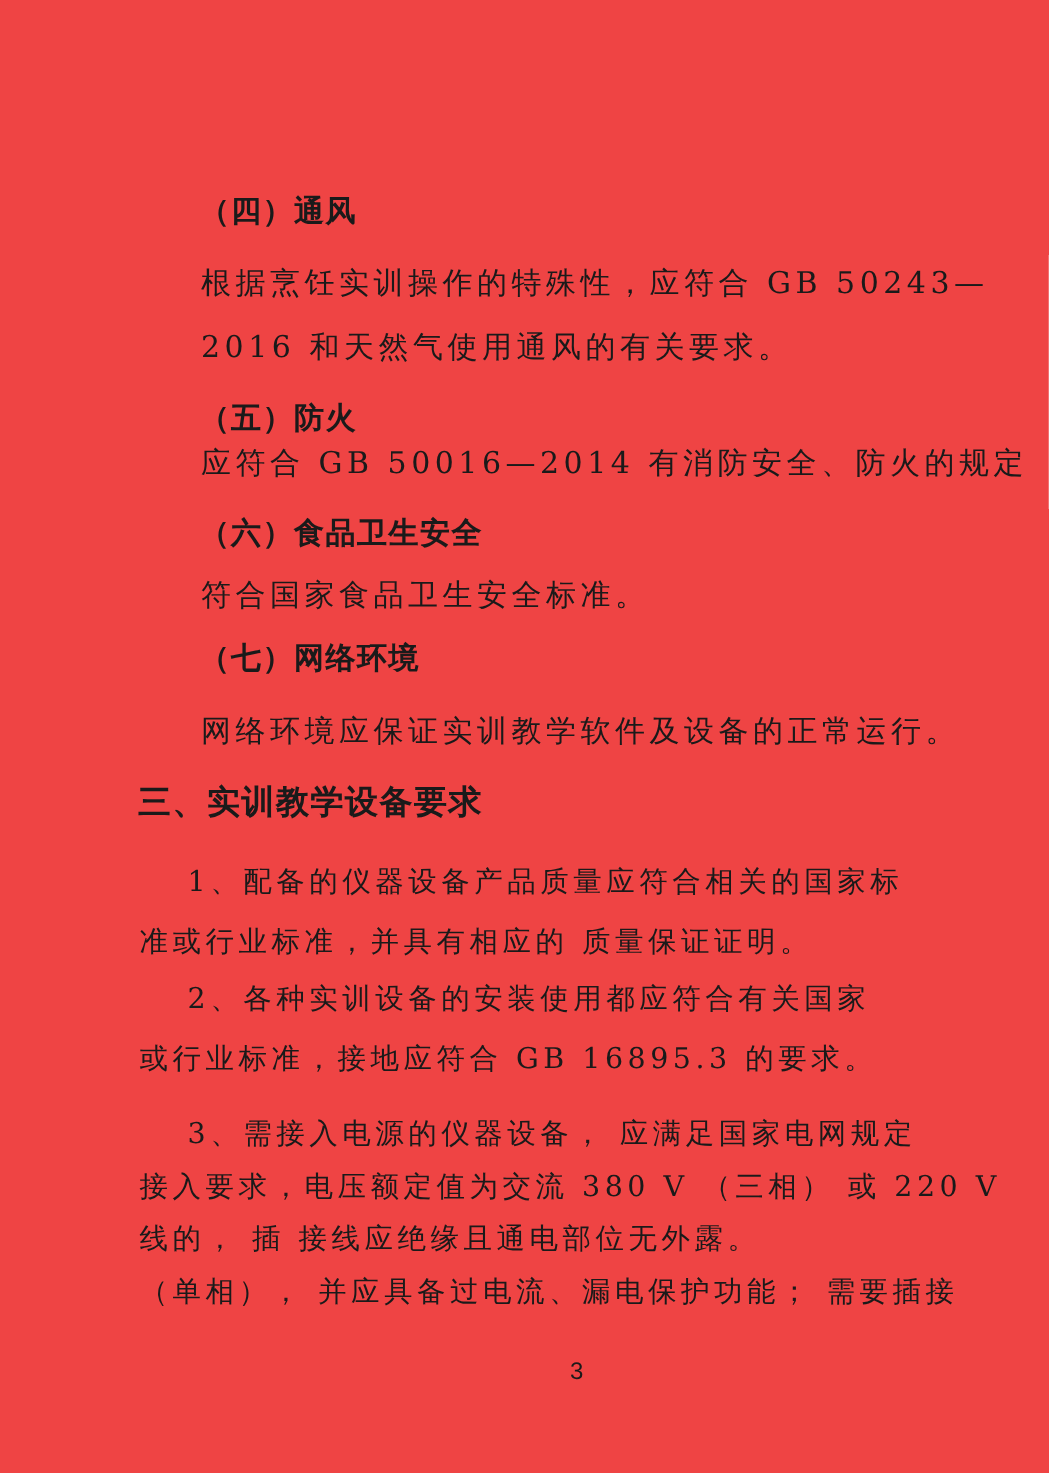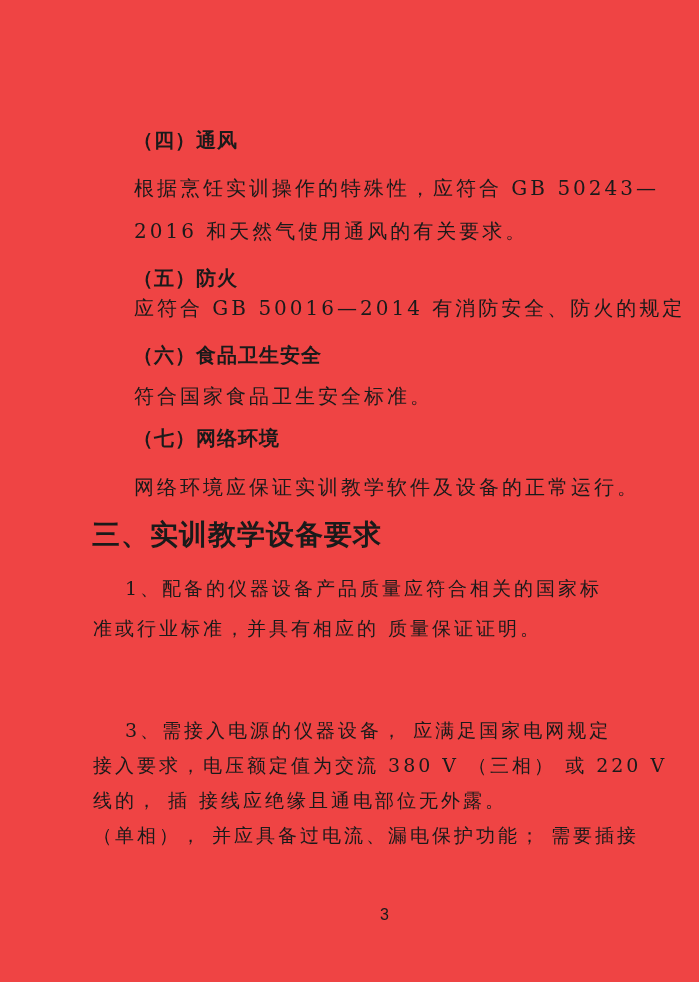--- a/index.html
+++ b/index.html
@@ -26,21 +26,21 @@
     position:absolute;
     left:134px;
     font-size:20px;
     letter-spacing:3px;
     line-height:43px;
     white-space:nowrap;
   }
   .main-heading{
     position:absolute;
     left:92px;
-    font-size:28px;
+    font-size:22px;
     font-weight:bold;
     letter-spacing:1px;
     line-height:28px;
     white-space:nowrap;
     font-family:"Liberation Sans","DejaVu Sans",sans-serif;
   }
   .num-par{
     position:absolute;
     left:93px;
     font-size:19px;
@@ -85,22 +85,26 @@
     <div class="line">网络环境应保证实训教学软件及设备的正常运行。</div>
   </div>
 
   <div class="main-heading" style="top:521px">三、实训教学设备要求</div>
 
   <div class="num-par lh40" style="top:568px">
     <span class="line indent">1、配备的仪器设备产品质量应符合相关的国家标</span>
     <span class="line">准或行业标准，并具有相应的 质量保证证明。</span>
   </div>
 
+  <div class="num-par lh40" style="top:646px">
+    <span class="line indent">2、各种实训设备的安装使用都应符合有关国家</span>
+    <span class="line">或行业标准，接地应符合 GB 16895.3 的要求。</span>
+  </div>
 
-  <div class="num-par lh35" style="top:713px">
+  <div class="num-par lh35" style="top:739px">
     <span class="line indent">3、需接入电源的仪器设备， 应满足国家电网规定</span>
     <span class="line">接入要求，电压额定值为交流 380 V （三相） 或 220 V</span>
     <span class="line">线的， 插 接线应绝缘且通电部位无外露。</span>
     <span class="line">（单相）， 并应具备过电流、漏电保护功能； 需要插接</span>
   </div>
 
   <div class="page-number">3</div>
 
 </div>
 

